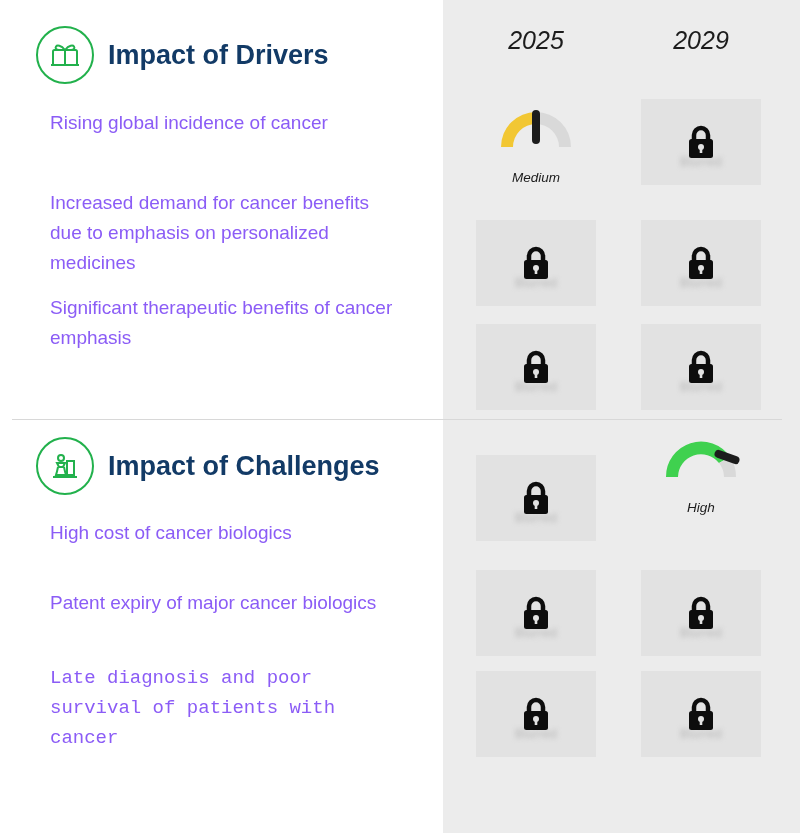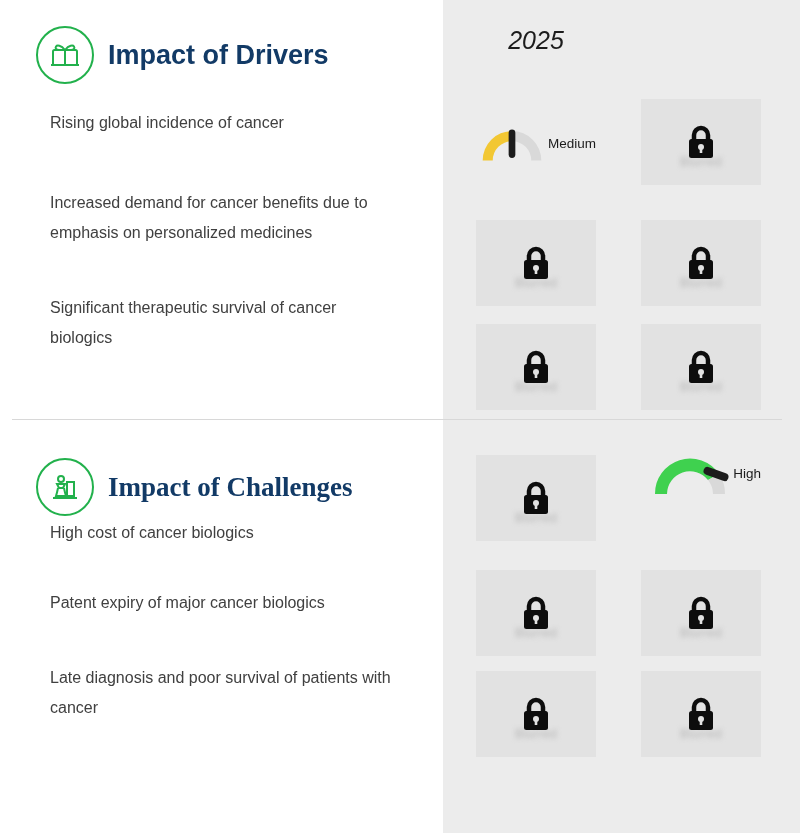--- a/index.html
+++ b/index.html
@@ -52,21 +52,21 @@
     background: #d8d8d8;
   }
 
   .section-title-row {
     position: absolute;
     display: flex;
     align-items: center;
     left: 36px;
   }
   .section-title-row.drivers { top: 26px; text-align: right; }
-  .section-title-row.challenges { top: 458px; font-family: Liberation Serif, serif; }
+  .section-title-row.challenges { top: 437px; }
 
   .circle-icon {
     width: 58px;
     height: 58px;
     border-radius: 50%;
     border: 2.5px solid #22b14c;
     box-sizing: border-box;
     display: flex;
     align-items: center;
     justify-content: center;
@@ -77,23 +77,23 @@
     font-size: 27px;
     color: #123a66;
     font-weight: bold;
     white-space: nowrap;
   }
 
   .bullet {
     position: absolute;
     left: 50px;
     width: 350px;
-    font-size: 16px;
+    font-size: 19px;
     line-height: 30px;
-    color: #404040;
+    color: #8b5cf6;
   }
 
   
   .cell {
     position: absolute;
     width: 120px;
     height: 86px;
   }
   .lock-box {
     position: absolute;
@@ -126,57 +126,59 @@
     height: 40px;
   }
 
   .gauge-wrap {
     position: absolute;
     left: 0;
     top: 0;
     width: 120px;
     height: 86px;
     display: flex;
-    flex-direction: row;
+    flex-direction: column;
     align-items: center;
-    justify-content: flex-end;
+    justify-content: space-between;
+    font-style: italic;
   }
   .gauge-label {
     font-size: 13.5px;
     color: #1c1c1c;
     margin-top: 2px;
   }
 </style>
 </head>
 <body>
 
 <div class="page">
 
   <div class="grey-panel"></div>
 
   <div class="col-header c2025">2025</div>
+  <div class="col-header c2029">2029</div>
 
   <div class="divider"></div>
 
   <div class="section-title-row drivers">
     <div class="circle-icon">
       <svg width="34" height="34" viewBox="0 0 34 34" aria-hidden="true">
         <rect x="5" y="12" width="24" height="15" rx="1.5" fill="none" stroke="#22b14c" stroke-width="2"></rect>
         <line x1="17" y1="12" x2="17" y2="27" stroke="#22b14c" stroke-width="2"></line>
         <path d="M11 12c-3 0-4-2-3-3.5S13 7 17 12" fill="none" stroke="#22b14c" stroke-width="2"></path>
         <path d="M23 12c3 0 4-2 3-3.5S21 7 17 12" fill="none" stroke="#22b14c" stroke-width="2"></path>
         <line x1="3" y1="27" x2="31" y2="27" stroke="#22b14c" stroke-width="2"></line>
       </svg>
     </div>
     <div class="section-title">Impact of Drivers</div>
   </div>
 
   <div class="bullet" style="top:108px;">Rising global incidence of cancer</div>
   <div class="bullet" style="top:188px;">Increased demand for cancer benefits due to emphasis on personalized medicines</div>
-  <div class="bullet" style="top:293px;">Significant therapeutic survival of cancer biologics</div>
+  <div class="bullet" style="top:293px;">Significant therapeutic benefits of cancer emphasis</div>
 
   <div class="cell" style="left:476px; top:99px;">
     <div class="gauge-wrap">
       <svg width="86" height="52" viewBox="0 0 86 52" aria-hidden="true">
         <path d="M8 48 A35 35 0 0 1 43 13 L43 25 A23 23 0 0 0 20 48 Z" fill="#f2c733"></path>
         <path d="M43 13 A35 35 0 0 1 78 48 L66 48 A23 23 0 0 0 43 25 Z" fill="#d9d9d9"></path>
         <rect x="39" y="11" width="8" height="34" rx="4" fill="#1c1c1c"></rect>
       </svg>
       <div class="gauge-label">Medium</div>
     </div>
@@ -250,21 +252,21 @@
         <path d="M10 18 q-1 5 -2 8 h10 q-1 -3 -2 -8" fill="none" stroke="#22b14c" stroke-width="2"></path>
         <rect x="19" y="12" width="7" height="14" fill="none" stroke="#22b14c" stroke-width="2"></rect>
         <line x1="5" y1="28" x2="29" y2="28" stroke="#22b14c" stroke-width="2"></line>
       </svg>
     </div>
     <div class="section-title">Impact of Challenges</div>
   </div>
 
   <div class="bullet" style="top:588px;">Patent expiry of major cancer biologics</div>
   <div class="bullet" style="top:518px;">High cost of cancer biologics</div>
-  <div class="bullet" style="top:663px;">Late diagnosis and poor survival of patients with cancer</div>
+  <div class="bullet" style="top:663px;font-family:Liberation Mono, monospace;">Late diagnosis and poor survival of patients with cancer</div>
 
   <div class="cell" style="left:476px; top:455px;">
     <div class="lock-box">
       <div class="blur-text">Blurred</div>
       <svg class="lock-glyph" viewBox="0 0 34 40">
         <path d="M10 18 V13 a7 7 0 0 1 14 0 v5" fill="none" stroke="#0d0d0d" stroke-width="4.5"></path>
         <rect x="5" y="17" width="24" height="19" rx="2.5" fill="#0d0d0d"></rect>
         <circle cx="17" cy="25" r="3" fill="#e2e2e2"></circle>
         <rect x="15.7" y="25" width="2.6" height="6" fill="#e2e2e2"></rect>
       </svg>

